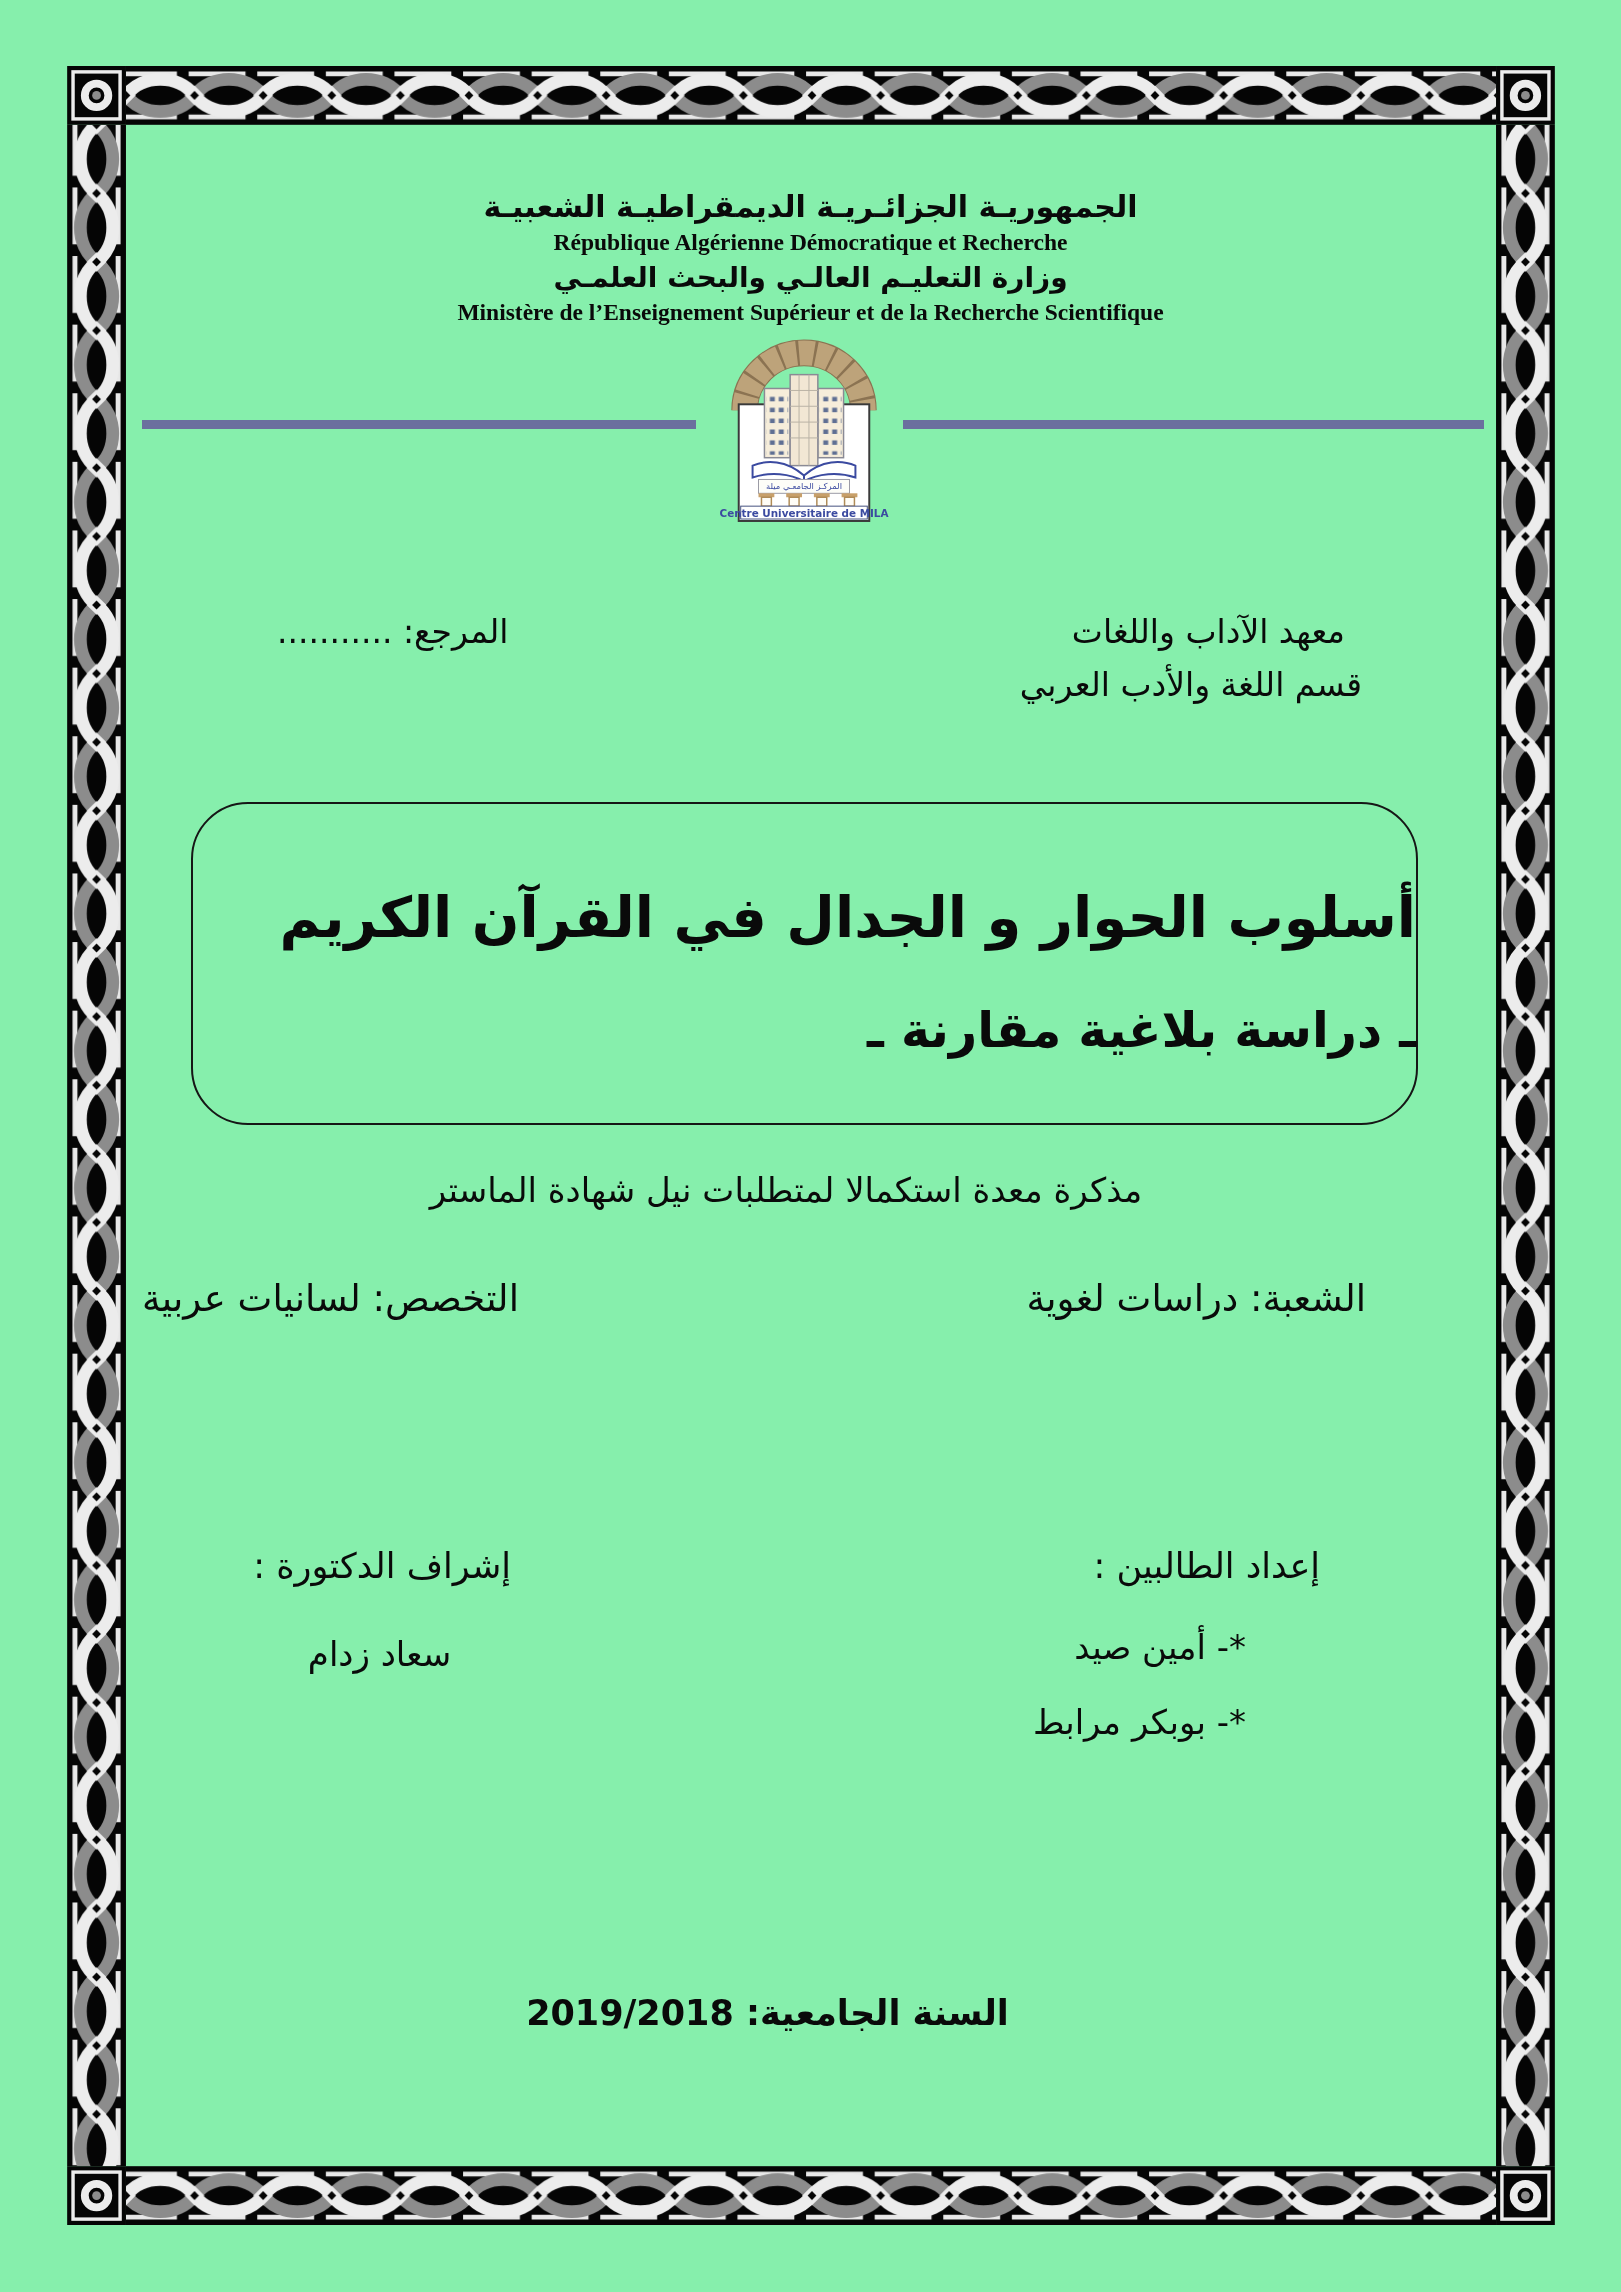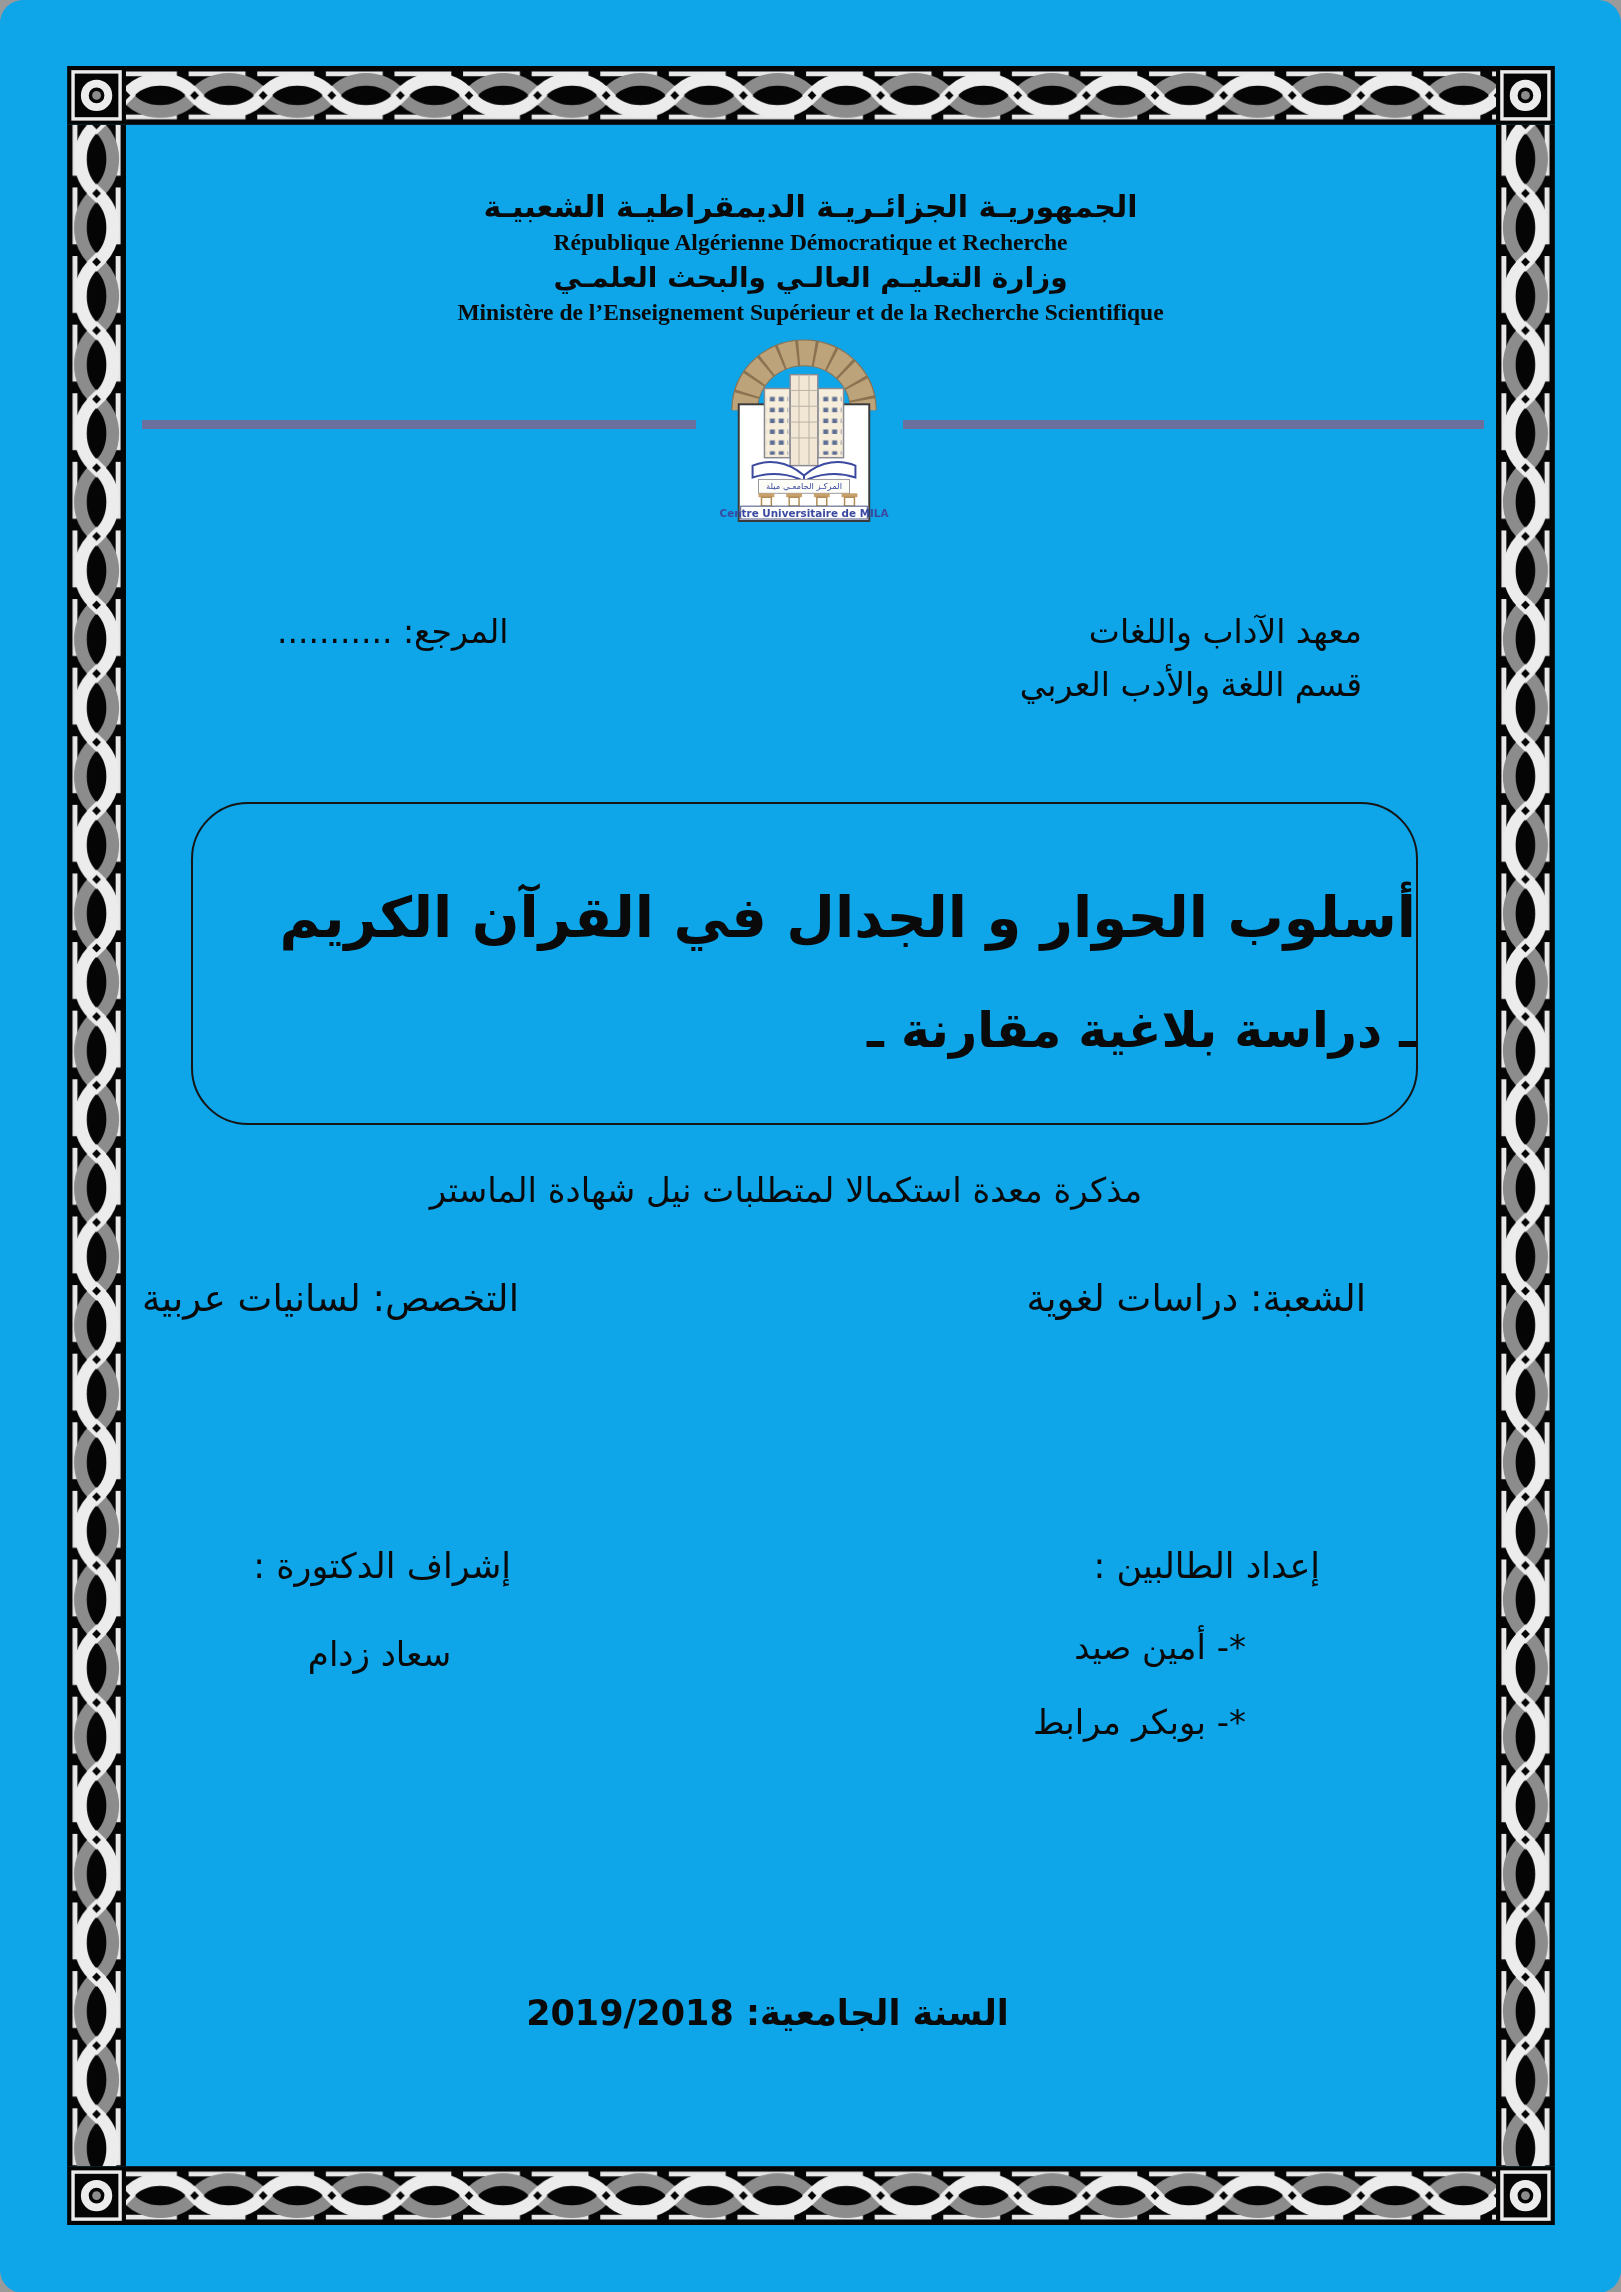--- a/index.html
+++ b/index.html
@@ -1,37 +1,36 @@
 <!DOCTYPE html>
 <html lang="ar" dir="rtl"><head>
 <meta charset="utf-8">
 <style>
   html,body{margin:0;padding:0;background:#9a9a9a;}
   .page{
     position:relative;
     width:1621px;height:2293px;
     margin:0 auto;
-    background:#0ea5e9;
+    background:#86efac;
     overflow:hidden;
     font-family:"DejaVu Sans",sans-serif;
     color:#0a0a0a;
-    border-radius:23px;
   }
   .abs{position:absolute;}
   
   .hdr{left:0;right:0;top:186px;text-align:center;}
   .hdr .ar1{font-size:30px;font-weight:bold;line-height:41px;}
   .hdr .fr {font-size:23.5px;font-weight:bold;line-height:31px;font-family:"Liberation Serif",serif;direction:ltr;}
   .hdr .ar2{font-size:28px;font-weight:bold;line-height:39px;}
   
   .divider{top:420px;height:8.8px;background:#6b6f9e;}
   
   .center-name{top:539px;left:0;right:92px;text-align:center;font-size:48px;line-height:59px;}
   .line-34{font-size:33px;line-height:43px;}
-  .institute{top:610px;right:259px;}
+  .institute{top:610px;right:276px;}
   .reference{top:610px;left:277px;}
   .department{top:663px;right:259px;}
   
   .title-box{
     left:191px;top:802px;width:1227px;height:323px;
     border:2.9px solid #161616;border-radius:57px;
     display:flex;flex-direction:column;align-items:flex-start;justify-content:center;
     box-sizing:border-box;padding-top:17.6px;gap:39px;
   }
   .title-l1{font-size:56px;font-weight:bold;line-height:78px;}

